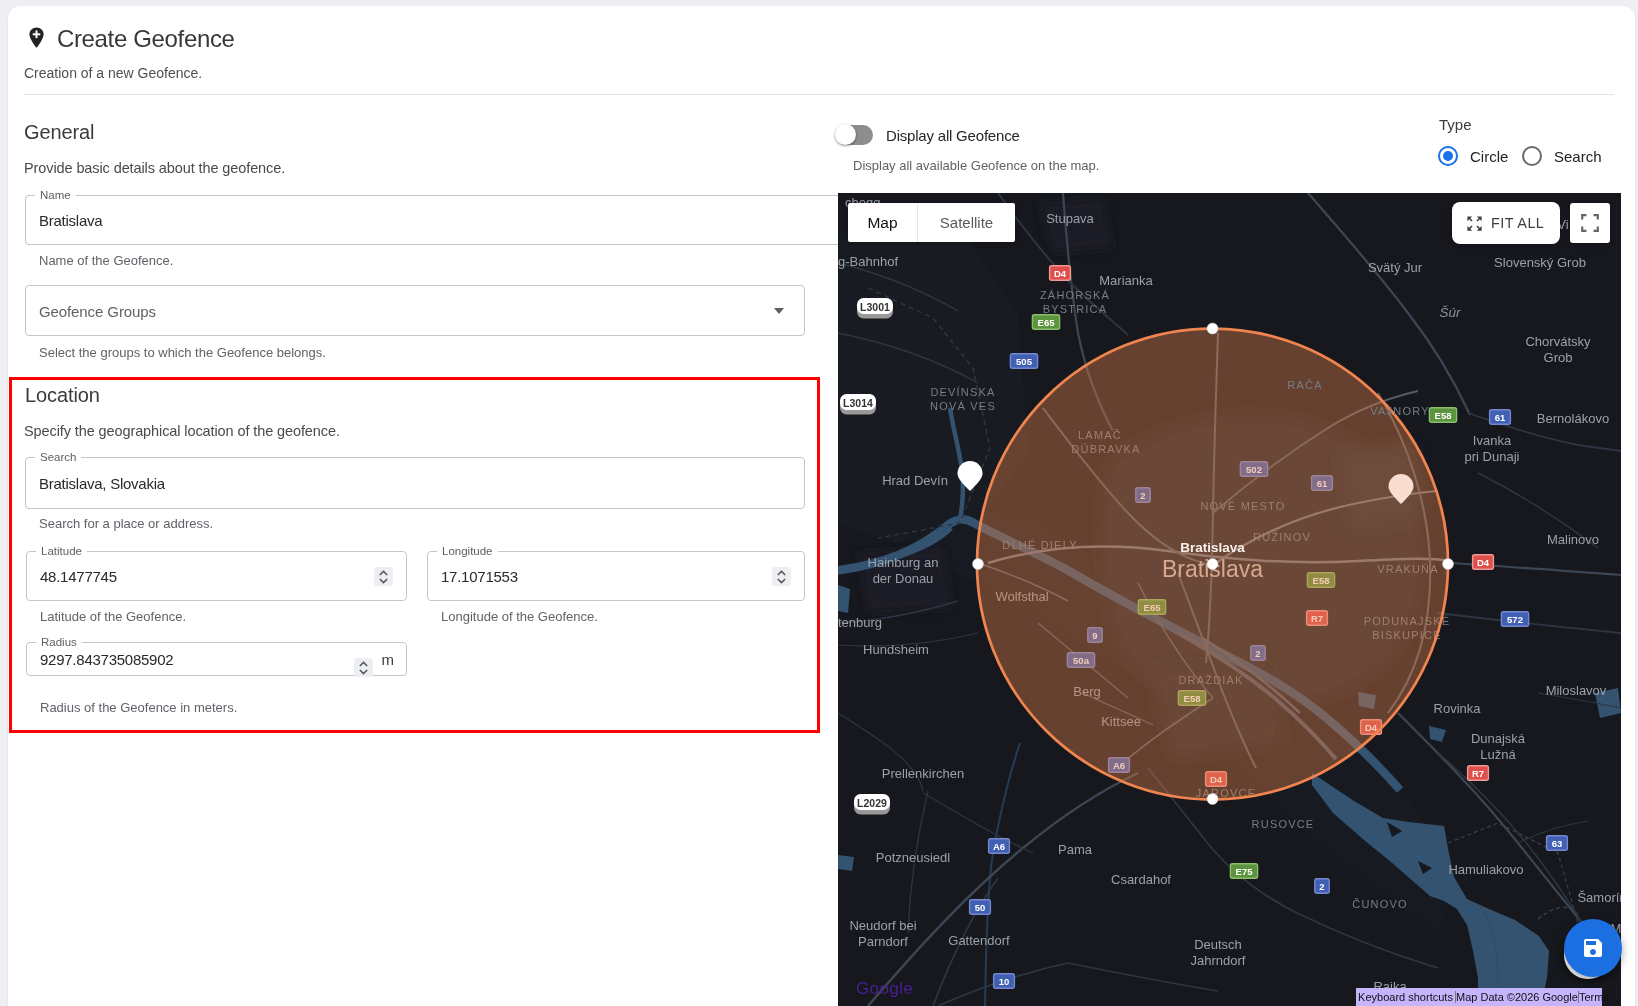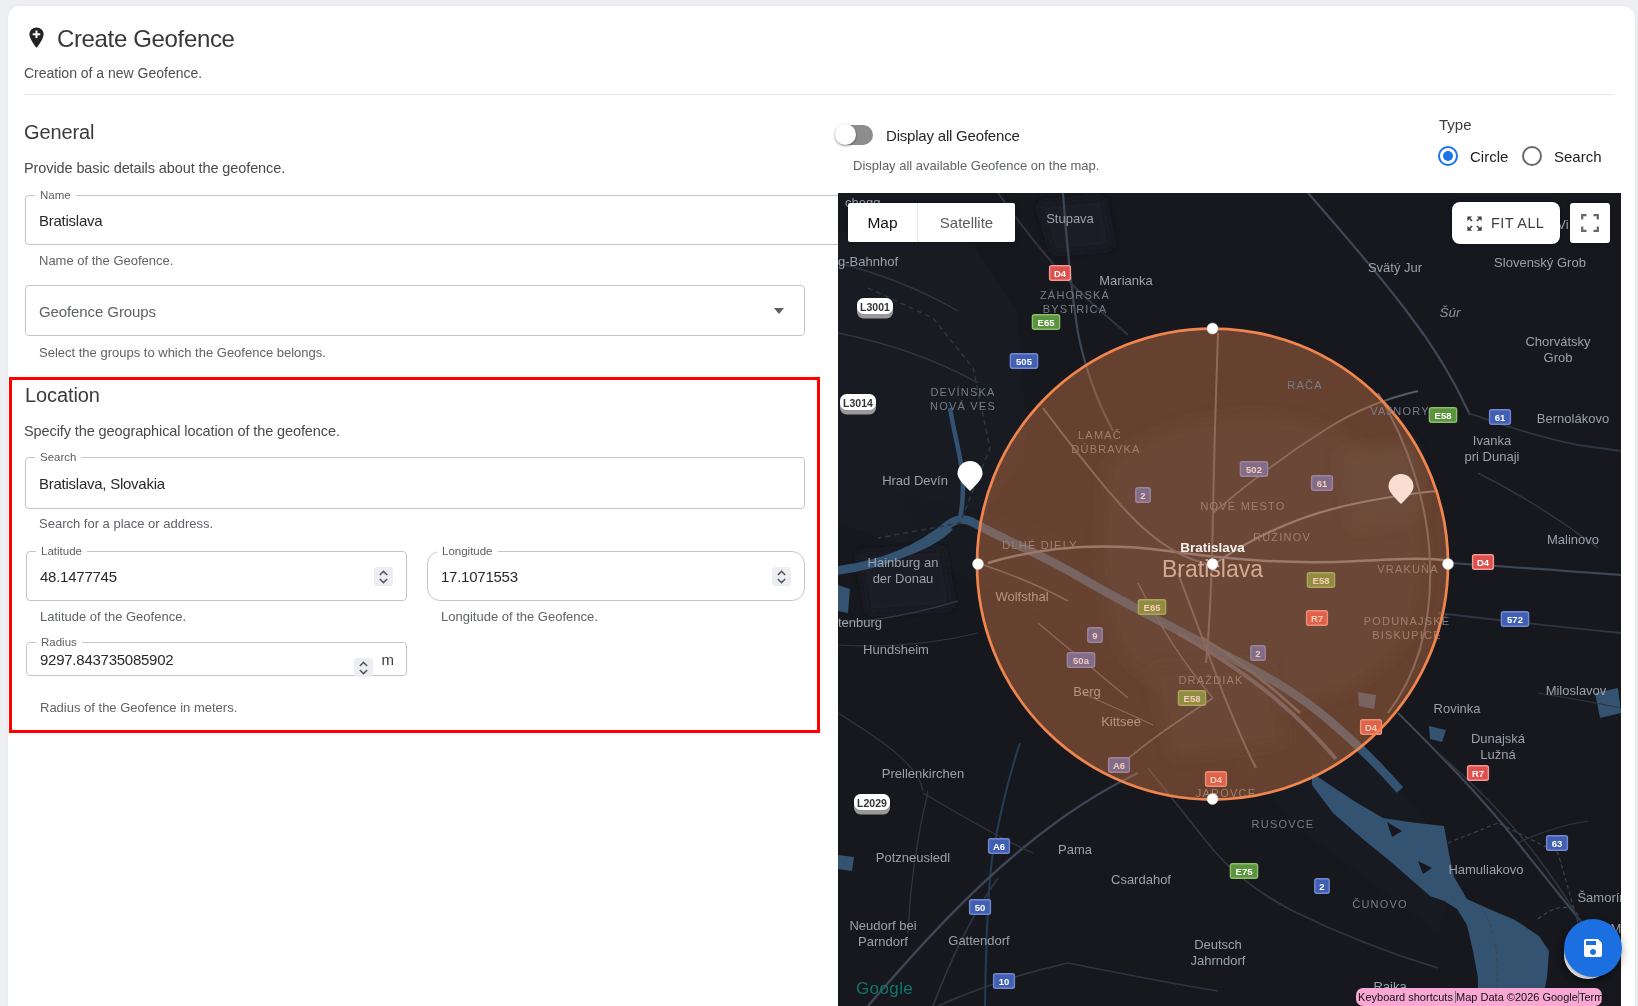--- a/index.html
+++ b/index.html
@@ -27,23 +27,23 @@
 
 #map { position:absolute; left:838px; top:193px; width:783px; height:813px; background:#16181e; overflow:hidden; }
 #mapsat { position:absolute; left:848px; top:203px; height:39px; background:#fff; border-radius:2px; box-shadow:0 1px 4px rgba(0,0,0,0.3); display:flex; }
 #mapsat .mbtn { width:69px; text-align:center; line-height:39px; font-size:15.5px; color:#111; font-weight:500;}
 #mapsat .sbtn { width:98px; text-align:center; line-height:39px; font-size:15px; color:#5a5a5a; border-left:1px solid #e6e6e6; }
 #fitall { position:absolute; left:1452px; top:202px; width:108px; height:42px; background:#fff; border-radius:8px; box-shadow:0 1px 4px rgba(0,0,0,0.3); }
 #fitall span { position:absolute; left:39px; top:13px; font-size:14.5px; color:#3c4043; letter-spacing:0.4px; }
 #fsbtn { position:absolute; left:1570px; top:203px; width:40px; height:40px; background:#fff; border-radius:3px; box-shadow:0 1px 4px rgba(0,0,0,0.3); }
 #fabwhite { position:absolute; left:1564px; top:931px; width:48px; height:48px; border-radius:50%; background:#fff; box-shadow:0 2px 6px rgba(0,0,0,0.4); }
 #fab { position:absolute; left:1563.5px; top:919px; width:58px; height:58px; border-radius:50%; background:#1b6fe0; box-shadow:0 3px 8px rgba(0,0,0,0.35); }
-#attr { position:absolute; left:1356px; top:988px; height:18px; background:#f9a8d4; display:flex; font-size:11px; color:#111; align-items:center;border-radius:7px; }
+#attr { position:absolute; left:1356px; top:988px; height:18px; background:#c4b5fd; display:flex; font-size:11px; color:#111; align-items:center; }
 #attr div { padding:0; white-space:nowrap; }
-#glogo { position:absolute; left:856px; top:979px; color:#0f766e; font-size:17px; font-weight:500; letter-spacing:0.4px; }
+#glogo { position:absolute; left:856px; top:979px; color:#4c1d95; font-size:17px; font-weight:500; letter-spacing:0.4px; }
 </style>
 </head>
 <body>
 <div id="card"></div>
 
 <svg class="abs" style="left:29px;top:27px" width="15" height="21" viewBox="0 0 15 21">
   <path d="M7.5 0.4 C3.5 0.4 0.4 3.5 0.4 7.3 C0.4 12.6 7.5 20.8 7.5 20.8 S14.6 12.6 14.6 7.3 C14.6 3.5 11.5 0.4 7.5 0.4 Z" fill="#222"></path>
   <rect x="6.5" y="3.5" width="2" height="7.6" fill="#fff"></rect>
   <rect x="3.7" y="6.3" width="7.6" height="2" fill="#fff"></rect>
 </svg>
@@ -81,21 +81,21 @@
   <span class="fval">48.1477745</span>
   <span class="spin" style="right:13px;top:15px;">
       <svg width="11" height="14" viewBox="0 0 11 14">
         <path d="M1.8 5 L5.5 1.4 L9.2 5" fill="none" stroke="#54585e" stroke-width="1.5"></path>
         <path d="M1.8 9 L5.5 12.6 L9.2 9" fill="none" stroke="#54585e" stroke-width="1.5"></path>
       </svg>
     </span>
 </div>
 <div class="helper" style="left:40px;top:609px;">Latitude of the Geofence.</div>
 
-<div class="field" style="left:427px;top:551px;width:378px;height:50px;border-radius:13px;">
+<div class="field" style="left:427px;top:551px;width:378px;height:50px;">
   <span class="flabel">Longitude</span>
   <span class="fval">17.1071553</span>
   <span class="spin" style="right:13px;top:15px;">
       <svg width="11" height="14" viewBox="0 0 11 14">
         <path d="M1.8 5 L5.5 1.4 L9.2 5" fill="none" stroke="#54585e" stroke-width="1.5"></path>
         <path d="M1.8 9 L5.5 12.6 L9.2 9" fill="none" stroke="#54585e" stroke-width="1.5"></path>
       </svg>
     </span>
 </div>
 <div class="helper" style="left:441px;top:609px;">Longitude of the Geofence.</div>

